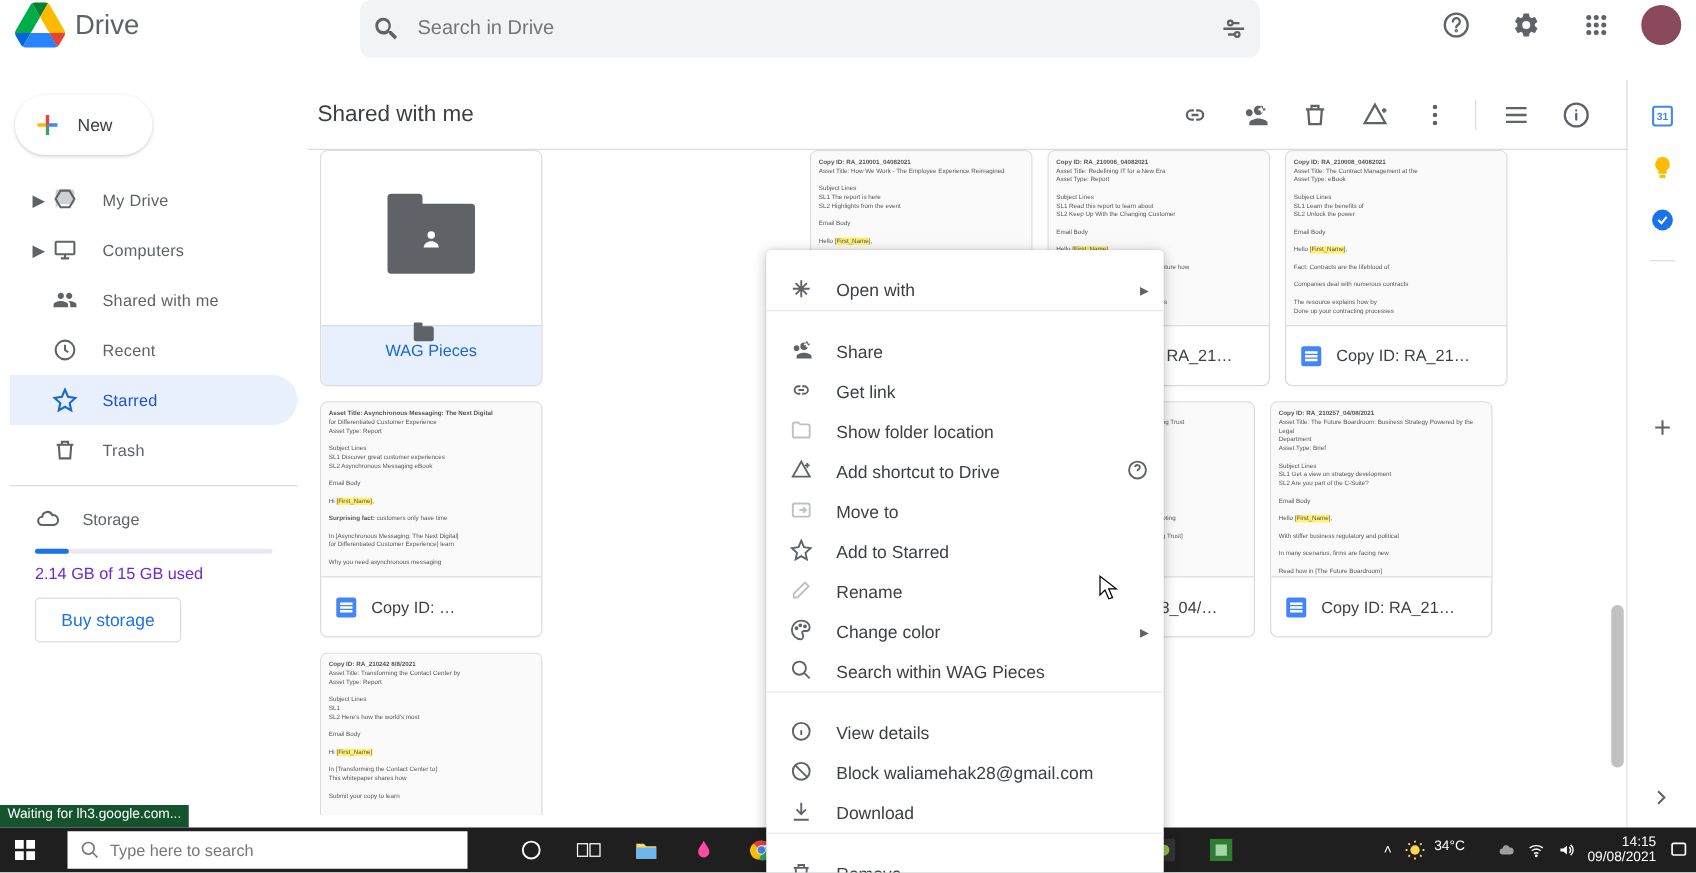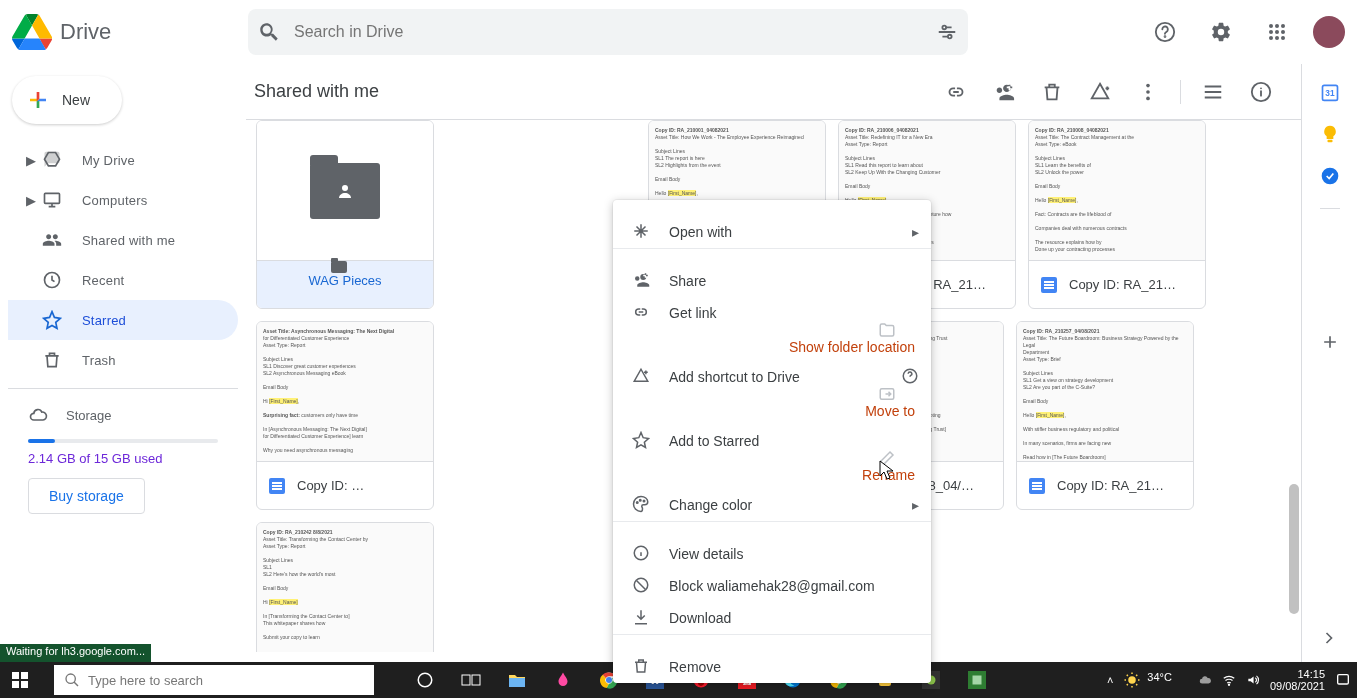--- a/index.html
+++ b/index.html
@@ -1,19 +1,19 @@
 <!DOCTYPE html>
 <html><head>
 <meta charset="utf-8">
 <style>
   * { margin: 0; padding: 0; box-sizing: border-box; font-family: 'Segoe UI', Arial, sans-serif; }
   body { width: 1357px; height: 698px; overflow: hidden; background: #fff; position: relative; }
 
   
-  .header { height: 64px; display: flex; align-items: center; padding: 0 12px; border-bottom: 1px solid #fff; }
+  .header { height: 64px; display: flex; align-items: flex-start; padding: 0 12px; border-bottom: 1px solid #fff; gap: 40px; }
   .logo-area { display: flex; align-items: center; width: 236px; cursor: pointer; }
   .drive-logo { width: 40px; height: 40px; margin-right: 8px; }
   .drive-title { font-size: 22px; color: #5f6368; }
   .search-box { flex: 0 0 720px; height: 46px; background: #f1f3f4; border-radius: 8px; display: flex; align-items: center; padding: 0 10px; }
   .search-box input { border: none; background: transparent; font-size: 16px; flex: 1; margin-left: 14px; outline: none; color: #5f6368; }
   .header-right { margin-left: auto; display: flex; align-items: center; gap: 16px; }
   .icon-btn { width: 40px; height: 40px; border-radius: 50%; display: flex; align-items: center; justify-content: center; cursor: pointer; color: #5f6368; }
   .avatar { width: 32px; height: 32px; border-radius: 50%; background: #8b4a5c; }
 
   
@@ -61,21 +61,21 @@
   .docs-icon::after { content:""; position:absolute; width: 10px; height: 2px; background:#fff; top:4px; left:3px; box-shadow: 0 3px 0 #fff, 0 6px 0 #fff; }
   .folder-mini { width:16px; height:12px; background:#5f6368; border-radius:2px; position:relative; margin-right:12px; flex-shrink:0; }
   .folder-mini::before { content:""; position:absolute; width:7px; height:4px; background:#5f6368; top:-3px; left:0; border-radius:1px 1px 0 0; } 
 
   .scroll-track { position:absolute; right:0; top:0; width:14px; height:100%; }
   .scroll-thumb { position:absolute; right:2px; width:10px; background:#c1c1c1; border-radius:5px; top: 364px; height: 130px; }
 
   
   .context-menu { position: absolute; left: 367px; top: 136px; width: 318px; background: #fff; border-radius: 4px; box-shadow: 0 2px 10px rgba(0,0,0,.25), 0 0 0 1px rgba(0,0,0,.04); padding: 8px 0; z-index: 50; }
   .cm-item { height: 32px; display: flex; align-items: flex-end; padding: 0 16px; font-size: 14px; color: #3c4043; cursor: pointer; position: relative; }
-  .cm-item.disabled { color: #c2410c; cursor: default; flex-direction: column; }
+  .cm-item.disabled { color: #404040; cursor: default; }
   .cm-item .cm-icon { width: 24px; margin-right: 16px; display:flex; align-items:center; justify-content:center; color:#5f6368; }
   .cm-item.disabled .cm-icon { color:#bdc1c6; }
   .cm-item .chev { position:absolute; right:12px; color:#5f6368; }
   .cm-item .help { position:absolute; right:12px; color:#5f6368; width:18px; height:18px; }
   .cm-sep { height:1px; background:#e8eaed; margin: 8px 0; }
 
   
   .right-rail { width: 56px; border-left: 1px solid #dadce0; display:flex; flex-direction:column; align-items:center; padding-top: 18px; gap: 22px; }
   .rail-icon { width: 20px; height: 20px; cursor:pointer; }
   .rail-plus { margin-top:auto; margin-bottom: 300px; width:40px; height:40px; display:flex; align-items:center; justify-content:center; color:#5f6368; cursor:pointer;}
@@ -458,20 +458,29 @@
             <svg width="18" height="18" viewBox="0 0 24 24" fill="none" stroke="#5f6368" stroke-width="2">
               <path d="M12 22a10 10 0 110-20c5 0 9 3 9 7 0 3-2 4-4 4h-2a2 2 0 00-2 2c0 1 1 2 1 3 0 2-1 4-2 4z"></path>
               <circle cx="7" cy="10" r="1" fill="#5f6368"></circle>
               <circle cx="11" cy="7" r="1" fill="#5f6368"></circle>
               <circle cx="16" cy="8" r="1" fill="#5f6368"></circle>
             </svg>
           </span>
           <span>Change color</span>
           <span class="chev">▸</span>
         </div>
+      <div class="cm-item">
+          <span class="cm-icon">
+            <svg width="18" height="18" viewBox="0 0 24 24" fill="none" stroke="#5f6368" stroke-width="2">
+              <circle cx="10" cy="10" r="7"></circle>
+              <path d="M21 21l-6-6"></path>
+            </svg>
+          </span>
+          <span>Search within WAG Pieces</span>
+        </div>
       <div class="cm-sep"></div>
       <div class="cm-item">
           <span class="cm-icon">
             <svg width="18" height="18" viewBox="0 0 24 24" fill="none" stroke="#5f6368" stroke-width="2">
               <circle cx="12" cy="12" r="9"></circle>
               <path d="M12 8v.01M12 11v5"></path>
             </svg>
           </span>
           <span>View details</span>
         </div>

